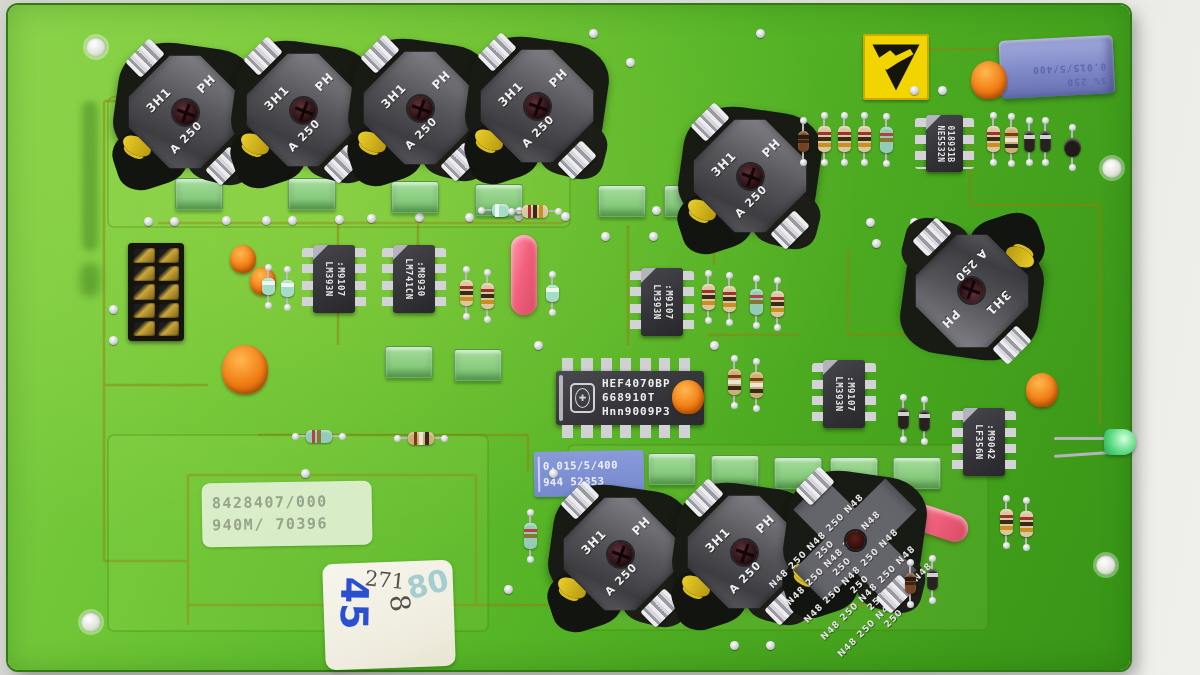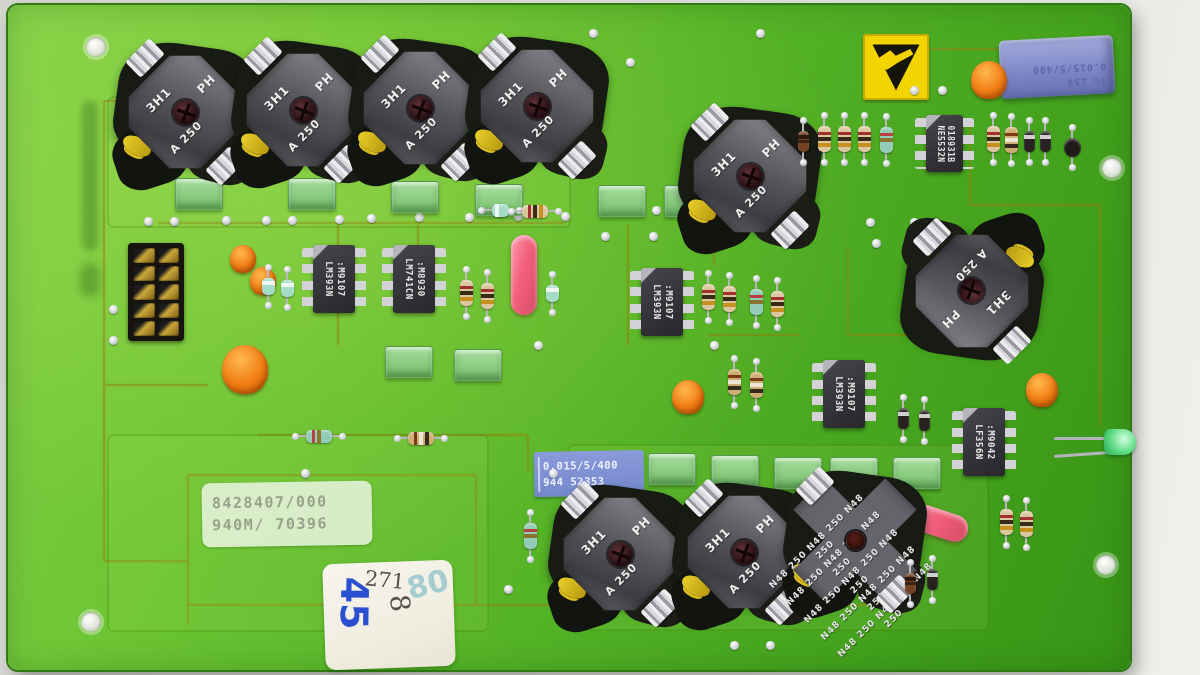--- a/index.html
+++ b/index.html
@@ -165,20 +165,33 @@
       <div class="hpin"></div>
         <div class="hpin"></div>
       <div class="hpin"></div>
         <div class="hpin"></div>
       <div class="hpin"></div>
         <div class="hpin"></div>
       <div class="hpin"></div>
         <div class="hpin"></div>
     </div>
 
+    <div class="dip14">
+      <div class="dpins t"></div>
+      <div class="dbody">
+        <div class="edge"></div>
+        <div class="phlogo"></div>
+        <div class="dtxt">
+          <span>HEF4070BP</span>
+          <span>668910T</span>
+          <span>Hnn9009P3</span>
+        </div>
+      </div>
+      <div class="dpins b"></div>
+    </div>
 
     <div class="bcap">
       <div class="ctxt">
         <span>5% 250</span>
         <span>0.015/5/400</span>
       </div>
     </div>
 
     <div class="esd">
       <div class="tri"></div>

